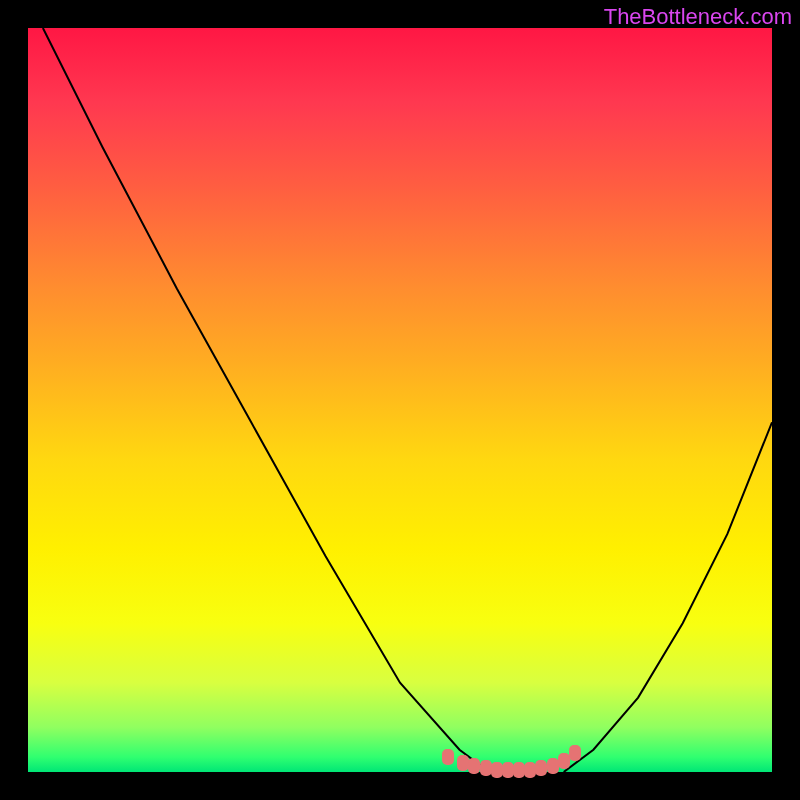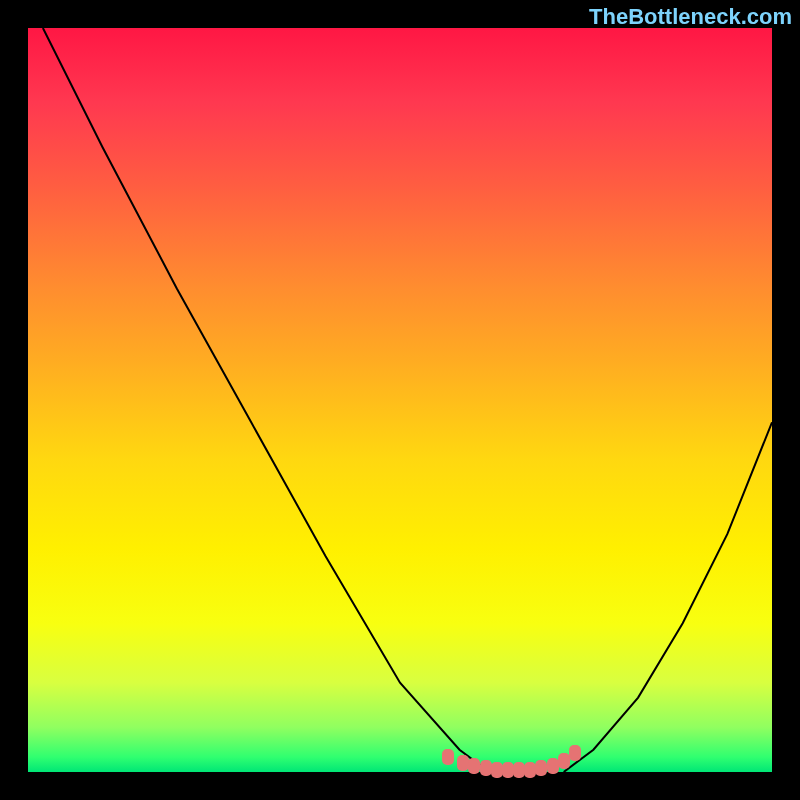--- a/index.html
+++ b/index.html
@@ -1,18 +1,18 @@
 <!DOCTYPE html>
 <html><head>
 <meta charset="utf-8">
 <style>
 *{margin:0;padding:0;box-sizing:border-box}
 body{background:#fff;font-family:Arial,sans-serif}
 .container{width:800px;height:800px;position:relative;background:#000}
-.watermark{position:absolute;top:4px;right:8px;font-size:22px;color:#7dd3fc;font-weight:700;z-index:10}
+.watermark{position:absolute;top:4px;right:8px;font-size:22px;color:#d946ef;font-weight:400;z-index:10}
 .plot-area{position:absolute;top:28px;left:28px;width:744px;height:744px;background:linear-gradient(to bottom,#ff1744 0%,#ff3850 10%,#ff6040 22%,#ff8a30 34%,#ffb020 46%,#ffd810 58%,#fff000 70%,#f8ff10 80%,#d8ff40 88%,#90ff60 94%,#30ff70 98%,#00e676 100%)}
 svg.curves{position:absolute;top:0;left:0;width:100%;height:100%}
 .points-overlay{position:absolute;top:0;left:0;width:100%;height:100%;pointer-events:none}
 .pt{position:absolute;width:12px;height:16px;background:#e57373;border-radius:5px;transform:translate(-50%,-50%)}
 </style>
 </head>
 <body>
 
 <div class="container">
   <div class="watermark">TheBottleneck.com</div>

